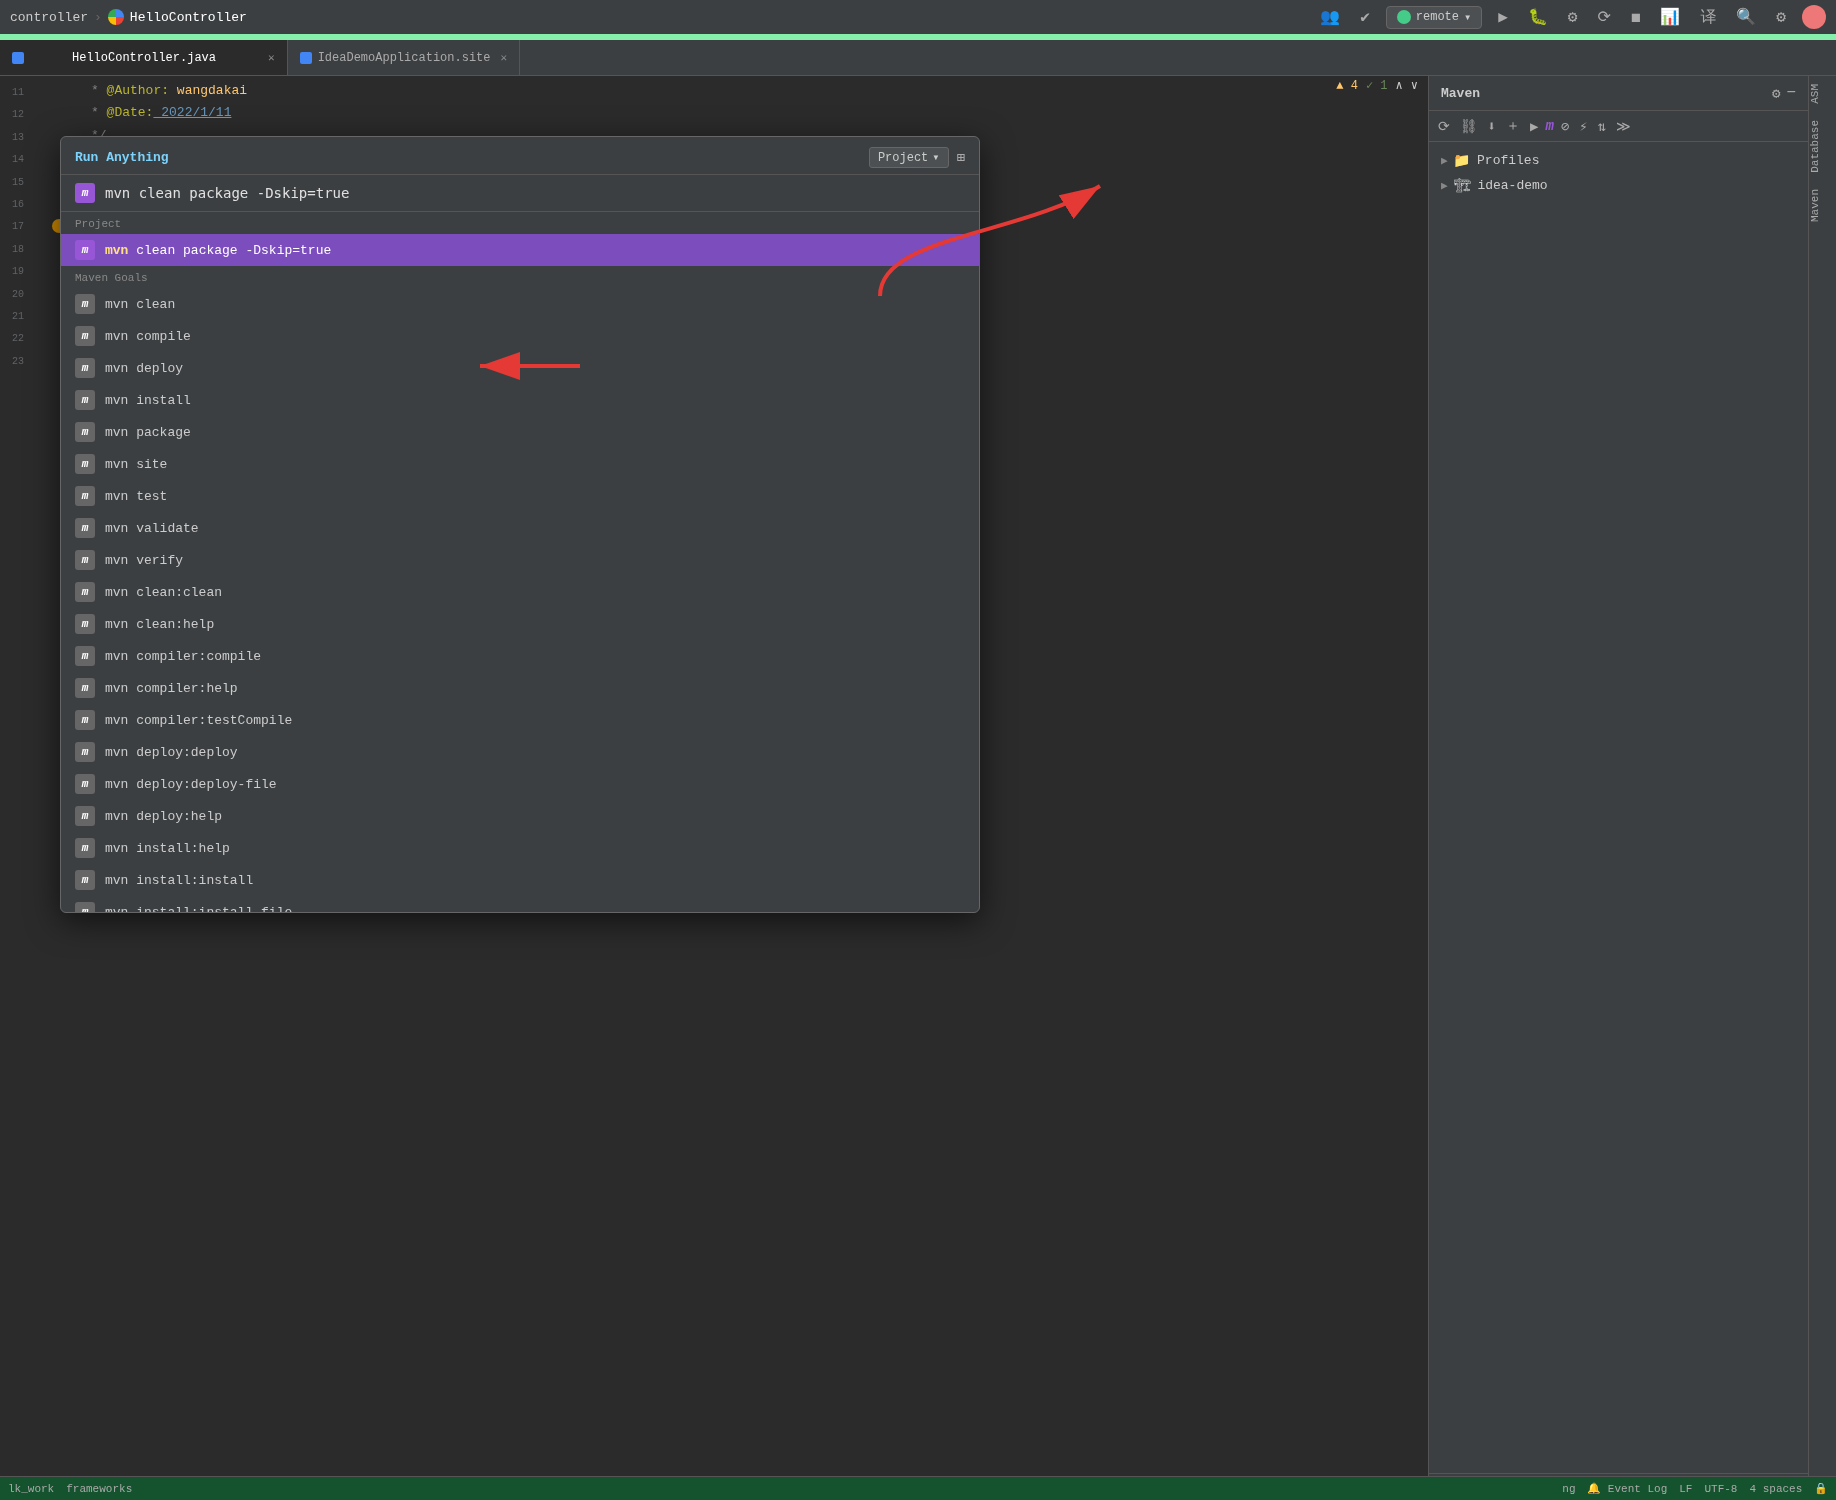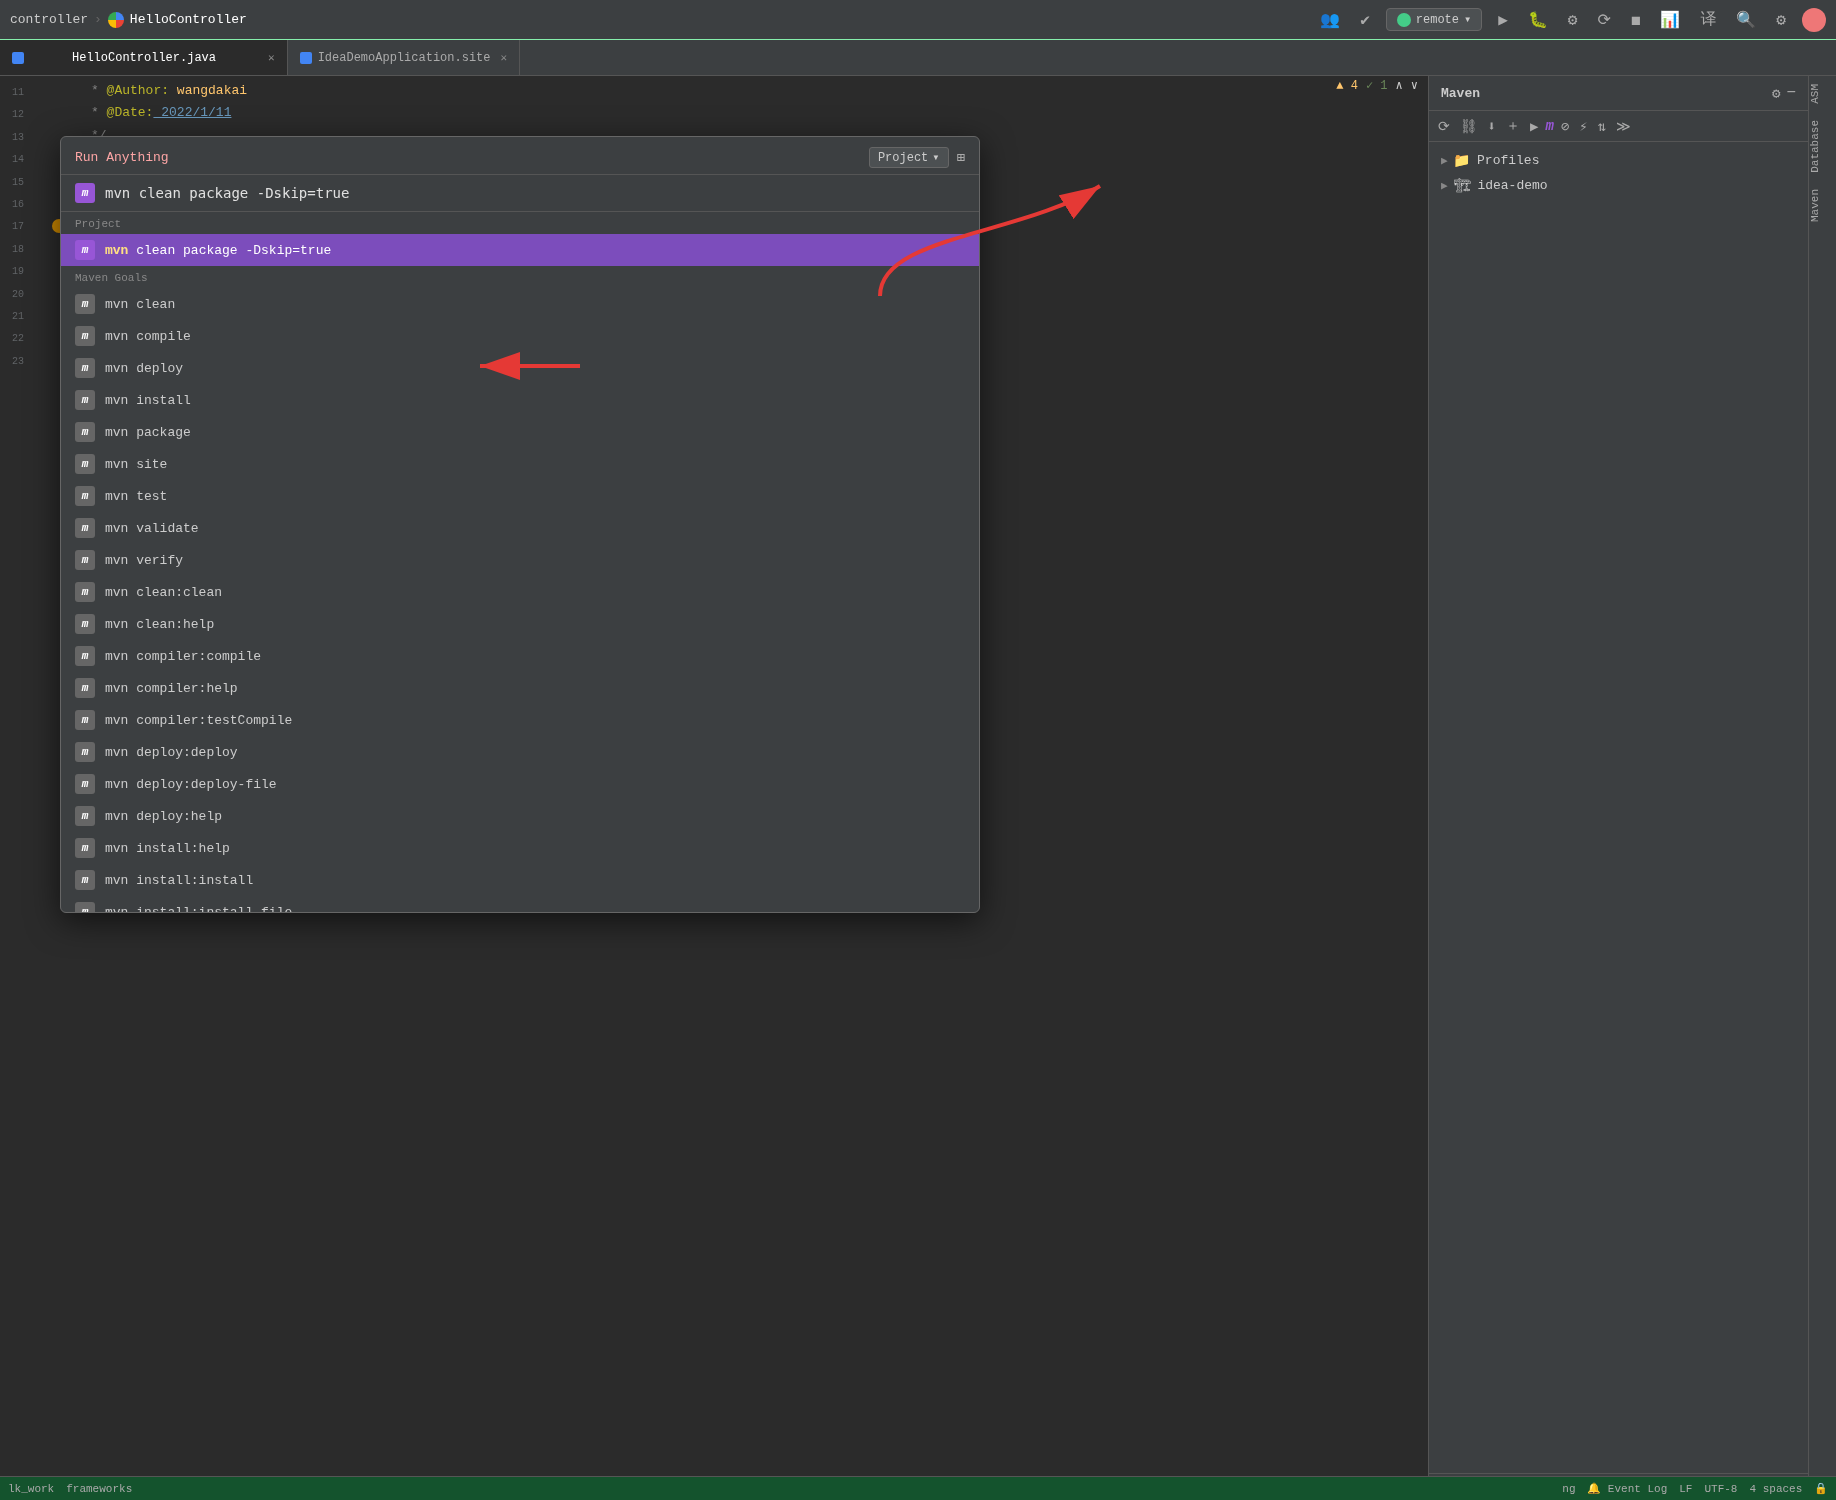--- a/index.html
+++ b/index.html
@@ -13,21 +13,21 @@
     }
 
     
     .title-bar {
       height: 40px;
       background: #3c3f41;
       display: flex;
       align-items: center;
       padding: 0 10px;
       gap: 8px;
-      border-bottom: 1px solid #86efac;
+      border-bottom: 6px solid #86efac;
     }
     .title-bar-breadcrumb {
       display: flex;
       align-items: center;
       gap: 6px;
       color: #aaa;
       font-size: 13px;
     }
     .breadcrumb-sep { color: #666; }
     .breadcrumb-item { color: #ccc; }
@@ -225,23 +225,23 @@
       z-index: 100;
     }
     .run-anything-header {
       display: flex;
       align-items: center;
       justify-content: space-between;
       padding: 10px 14px 6px 14px;
       border-bottom: 1px solid #555;
     }
     .run-anything-title {
-      color: #fca5a5;
+      color: #7dd3fc;
       font-size: 13px;
-      font-weight: normal;
+      font-weight: bold;
     }
     .run-anything-controls {
       display: flex;
       align-items: center;
       gap: 8px;
     }
     .project-dropdown {
       background: #4c5052;
       border: 1px solid #666;
       border-radius: 3px;

